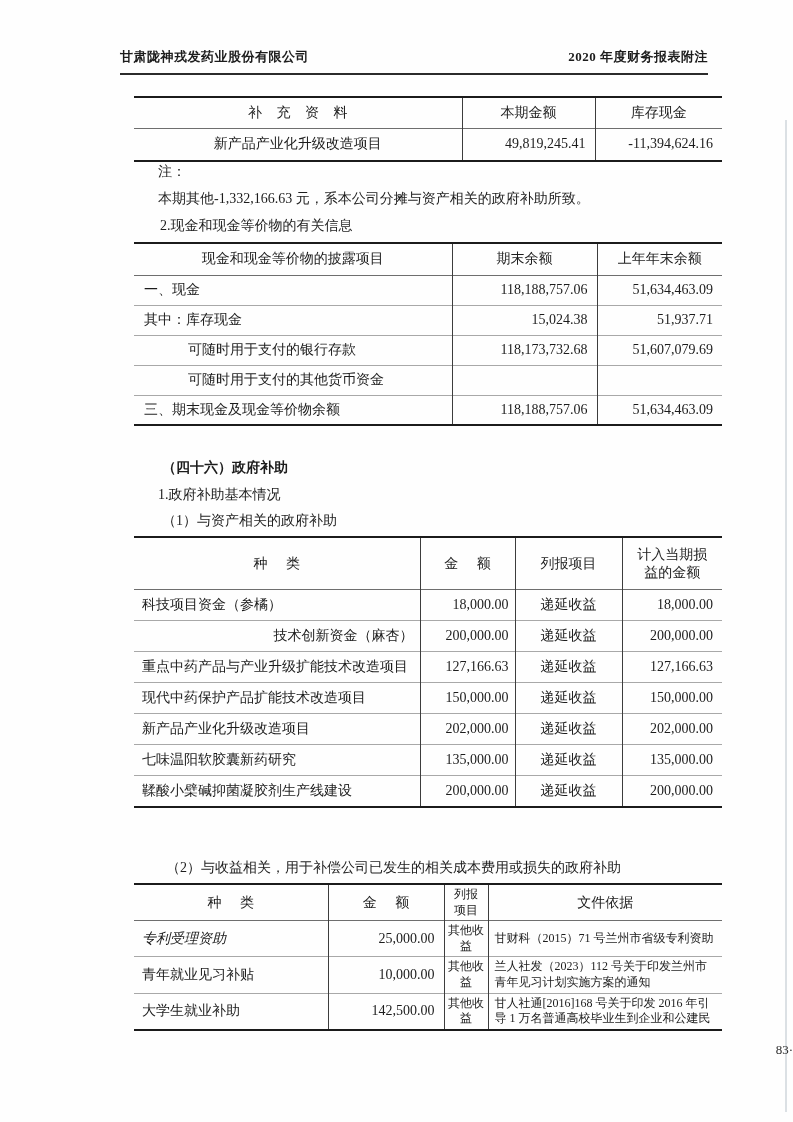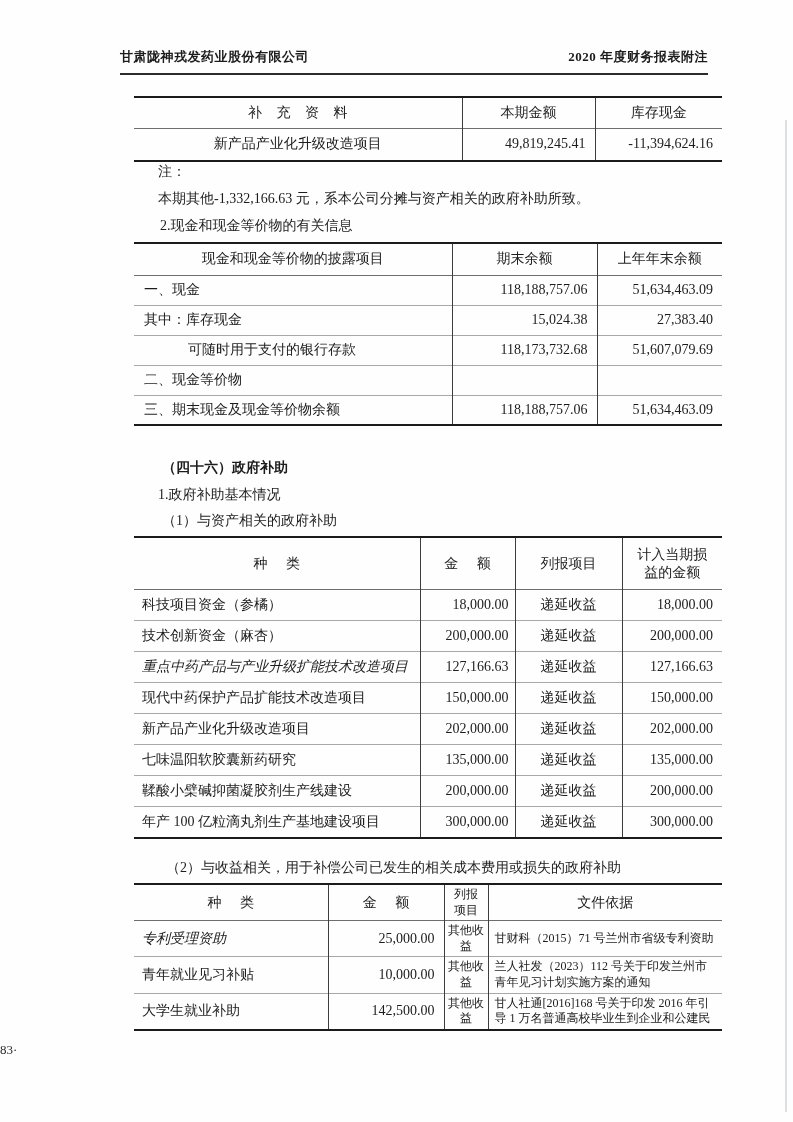--- a/index.html
+++ b/index.html
@@ -33,21 +33,21 @@
   .wrapcell{word-break:break-all;line-height:1.3;}
   .small{font-size:12px;line-height:1.3;padding:2px 6px !important;}
   .t1{top:96px;} .t1 thead tr{height:31px;} .t1 tbody tr{height:33px;}
   .t2{top:242px;} .t2 thead tr{height:32px;} .t2 tbody tr{height:30px;}
   .t3{top:536px;} .t3 thead tr{height:40px;} .t3 tbody tr{height:31px;} .t3 tr.totalrow{height:33px;}
   .t3 thead th{line-height:1.25;}
   .t4{top:883px;} .t4 thead tr{height:30px;}
   .t4 tr.r1{height:32px;} .t4 tr.r2{height:35px;} .t4 tr.r3{height:33px;margin-left:42px;}
   .txt{position:absolute;font-size:14px;white-space:nowrap;}
   .bold{font-weight:bold;}
-  .pgnum{position:absolute;top:1042px;left:0;width:100%;text-align:left;font-size:13px;color:#2a2a2a;}
+  .pgnum{position:absolute;top:1042px;left:0;width:100%;text-align:right;font-size:13px;color:#2a2a2a;}
 </style>
 </head>
 <body>
 
 <div class="page">
   <div class="scan-edge"></div>
 
   <div class="hdr">
     <span>甘肃陇神戎发药业股份有限公司</span>
     <span>2020 年度财务报表附注</span>
@@ -94,29 +94,29 @@
     </thead>
     <tbody>
       <tr>
         <td class="l pad10">一、现金</td>
         <td class="r">118,188,757.06</td>
         <td class="r">51,634,463.09</td>
       </tr>
       <tr>
         <td class="l pad10">其中：库存现金</td>
         <td class="r">15,024.38</td>
-        <td class="r">27,383.40</td>
+        <td class="r">51,937.71</td>
       </tr>
       <tr>
         <td class="l ind">可随时用于支付的银行存款</td>
         <td class="r">118,173,732.68</td>
         <td class="r">51,607,079.69</td>
       </tr>
       <tr>
-        <td class="l pad10">二、现金等价物</td>
+        <td class="l ind">可随时用于支付的其他货币资金</td>
         <td class="r"></td>
         <td class="r"></td>
       </tr>
       <tr>
         <td class="l pad10">三、期末现金及现金等价物余额</td>
         <td class="r">118,188,757.06</td>
         <td class="r">51,634,463.09</td>
       </tr>
     </tbody>
   </table>
@@ -141,27 +141,27 @@
       </tr>
     </thead>
     <tbody>
       <tr>
         <td class="l" style="padding-left:8px;">科技项目资金（参橘）</td>
         <td class="r" style="padding-right:6px !important;">18,000.00</td>
         <td class="c">递延收益</td>
         <td class="r">18,000.00</td>
       </tr>
       <tr>
-        <td class="l" style="padding-left:8px;">技术创新资金（麻杏）</td>
+        <td class="l" style="padding-left:8px;text-align:right;">技术创新资金（麻杏）</td>
         <td class="r" style="padding-right:6px !important;">200,000.00</td>
         <td class="c">递延收益</td>
         <td class="r">200,000.00</td>
       </tr>
       <tr>
-        <td class="l" style="padding-left:8px;font-style:italic;">重点中药产品与产业升级扩能技术改造项目</td>
+        <td class="l" style="padding-left:8px;">重点中药产品与产业升级扩能技术改造项目</td>
         <td class="r" style="padding-right:6px !important;">127,166.63</td>
         <td class="c">递延收益</td>
         <td class="r">127,166.63</td>
       </tr>
       <tr>
         <td class="l" style="padding-left:8px;">现代中药保护产品扩能技术改造项目</td>
         <td class="r" style="padding-right:6px !important;">150,000.00</td>
         <td class="c">递延收益</td>
         <td class="r">150,000.00</td>
       </tr>
@@ -175,26 +175,20 @@
         <td class="l" style="padding-left:8px;">七味温阳软胶囊新药研究</td>
         <td class="r" style="padding-right:6px !important;">135,000.00</td>
         <td class="c">递延收益</td>
         <td class="r">135,000.00</td>
       </tr>
       <tr>
         <td class="l" style="padding-left:8px;">鞣酸小檗碱抑菌凝胶剂生产线建设</td>
         <td class="r" style="padding-right:6px !important;">200,000.00</td>
         <td class="c">递延收益</td>
         <td class="r">200,000.00</td>
-      </tr>
-      <tr>
-        <td class="l" style="padding-left:8px;">年产 100 亿粒滴丸剂生产基地建设项目</td>
-        <td class="r" style="padding-right:6px !important;">300,000.00</td>
-        <td class="c">递延收益</td>
-        <td class="r">300,000.00</td>
       </tr>
     </tbody>
   </table>
 
   <div class="txt" style="top:859px;left:166px;">（2）与收益相关，用于补偿公司已发生的相关成本费用或损失的政府补助</div>
 
   <table class="t t4">
     <colgroup>
         <col style="width:194px">
         <col style="width:116px">

